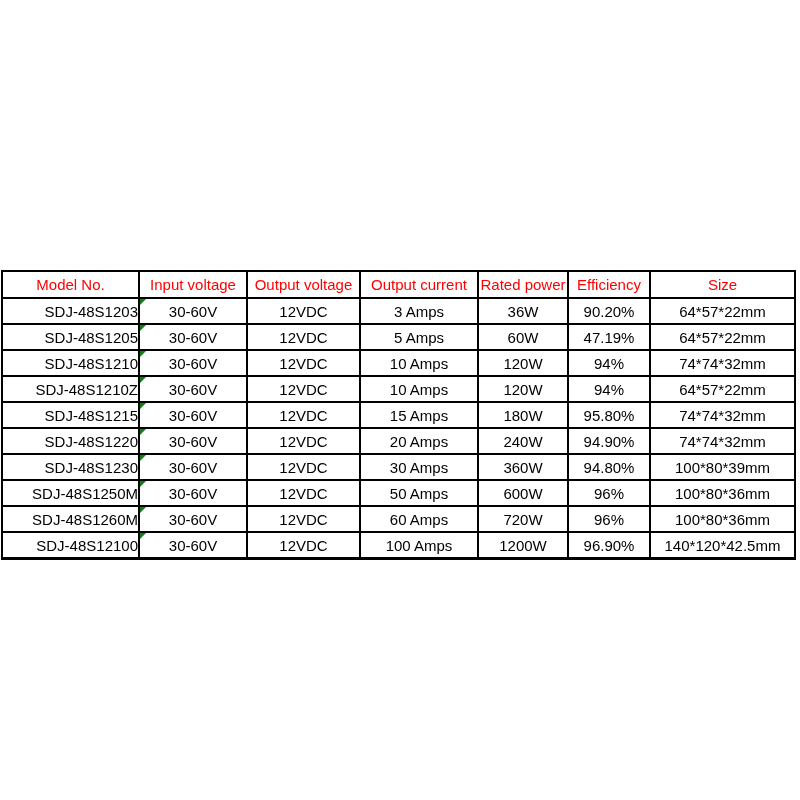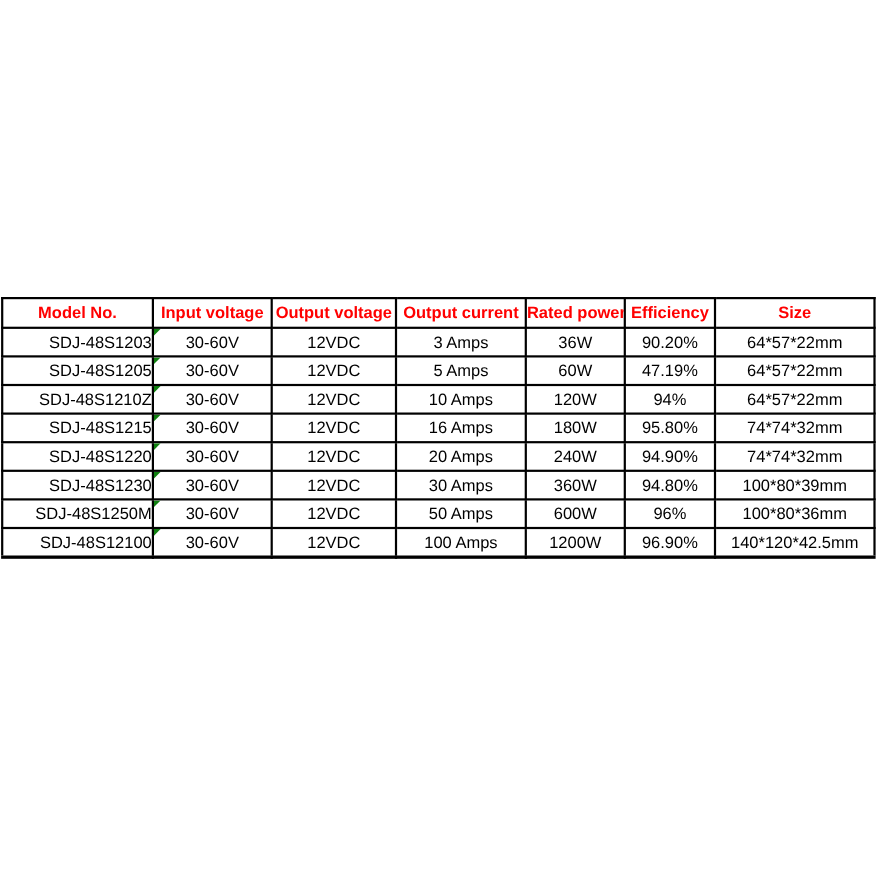--- a/index.html
+++ b/index.html
@@ -17,21 +17,21 @@
   table.spec{border:2px solid #000;border-bottom-width:3px;}
   .spec th,.spec td{
     border:2px solid #000;
     padding:0;margin:0;
     font-size:15px;color:#000000;
     text-align:center;vertical-align:middle;
     white-space:nowrap;overflow:hidden;
   }
   .spec th{
     height:25px;
-    color:#ff0000;font-weight:bold;
+    color:#ff0000;font-weight:normal;
   }
   .spec td{height:24px;}
   .spec td.model{text-align:right;padding-left:3px;}
   .spec td.iv{position:relative;text-align:center;}
   .tri{
     position:absolute;left:0;top:0;width:0;height:0;
     border-top:6px solid #108010;
     border-right:6px solid transparent;
   }
   
@@ -81,33 +81,42 @@
     <tr>
       <td class="model">SDJ-48S1205</td>
       <td class="iv"><span class="tri"></span><span>30-60V</span></td>
       <td>12VDC</td>
       <td>5 Amps</td>
       <td>60W</td>
       <td>47.19%</td>
       <td>64*57*22mm</td>
     </tr>
     <tr>
+      <td class="model">SDJ-48S1210</td>
+      <td class="iv"><span class="tri"></span><span>30-60V</span></td>
+      <td>12VDC</td>
+      <td>10 Amps</td>
+      <td>120W</td>
+      <td>94%</td>
+      <td>74*74*32mm</td>
+    </tr>
+    <tr>
       <td class="model">SDJ-48S1210Z</td>
       <td class="iv"><span class="tri"></span><span>30-60V</span></td>
       <td>12VDC</td>
       <td>10 Amps</td>
       <td>120W</td>
       <td>94%</td>
       <td>64*57*22mm</td>
     </tr>
     <tr>
       <td class="model">SDJ-48S1215</td>
       <td class="iv"><span class="tri"></span><span>30-60V</span></td>
       <td>12VDC</td>
-      <td>16 Amps</td>
+      <td>15 Amps</td>
       <td>180W</td>
       <td>95.80%</td>
       <td>74*74*32mm</td>
     </tr>
     <tr>
       <td class="model">SDJ-48S1220</td>
       <td class="iv"><span class="tri"></span><span>30-60V</span></td>
       <td>12VDC</td>
       <td>20 Amps</td>
       <td>240W</td>
@@ -126,20 +135,29 @@
     <tr>
       <td class="model">SDJ-48S1250M</td>
       <td class="iv"><span class="tri"></span><span>30-60V</span></td>
       <td>12VDC</td>
       <td>50 Amps</td>
       <td>600W</td>
       <td>96%</td>
       <td>100*80*36mm</td>
     </tr>
     <tr>
+      <td class="model">SDJ-48S1260M</td>
+      <td class="iv"><span class="tri"></span><span>30-60V</span></td>
+      <td>12VDC</td>
+      <td>60 Amps</td>
+      <td>720W</td>
+      <td>96%</td>
+      <td>100*80*36mm</td>
+    </tr>
+    <tr>
       <td class="model">SDJ-48S12100</td>
       <td class="iv"><span class="tri"></span><span>30-60V</span></td>
       <td>12VDC</td>
       <td>100 Amps</td>
       <td>1200W</td>
       <td>96.90%</td>
       <td>140*120*42.5mm</td>
     </tr>
   </tbody>
 </table>

